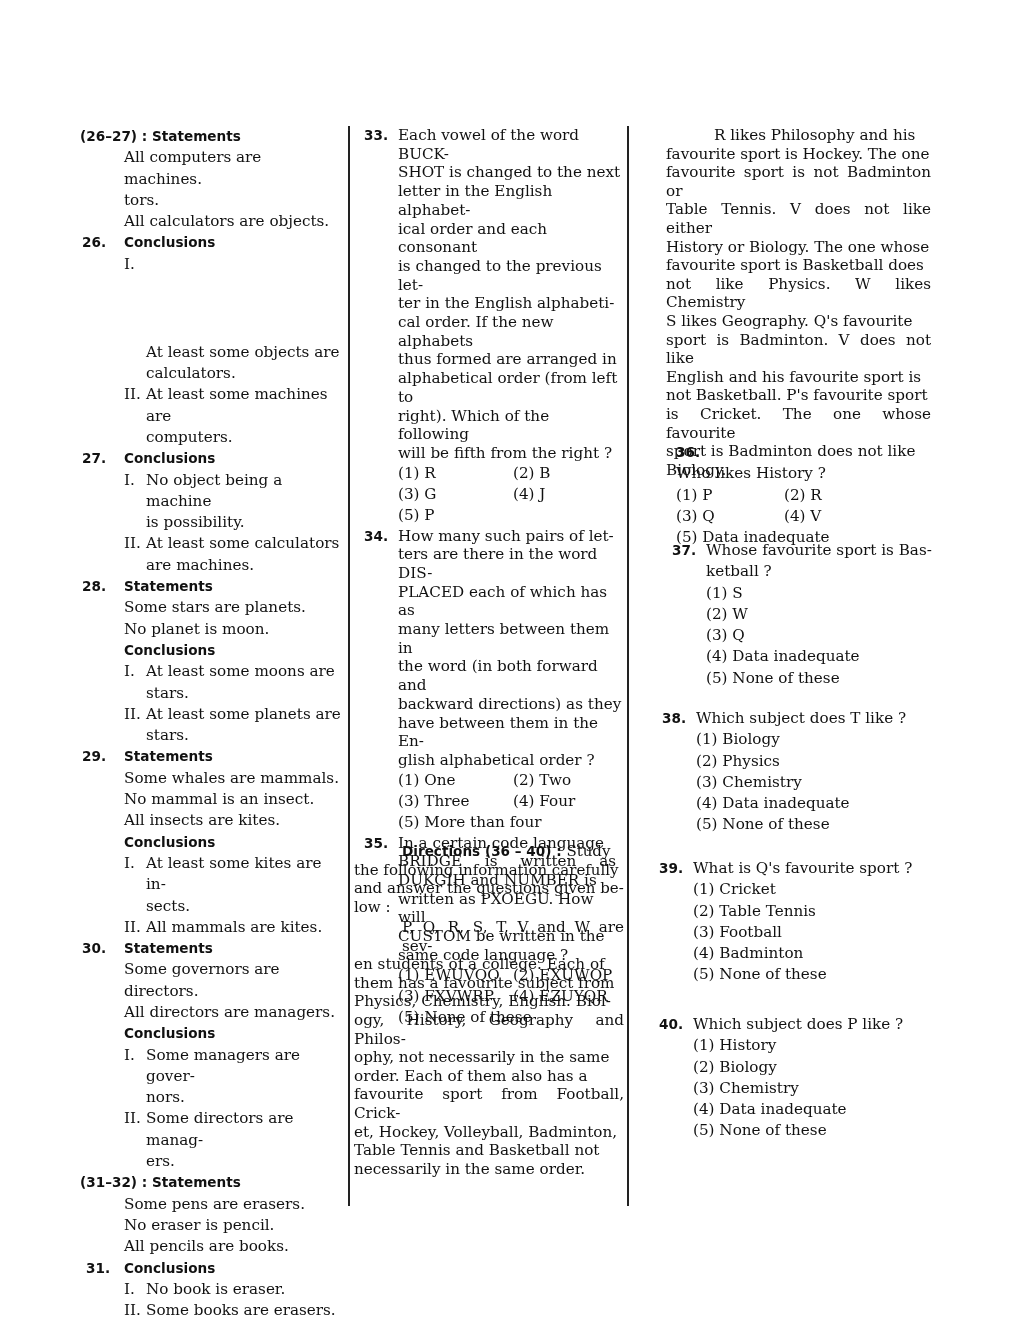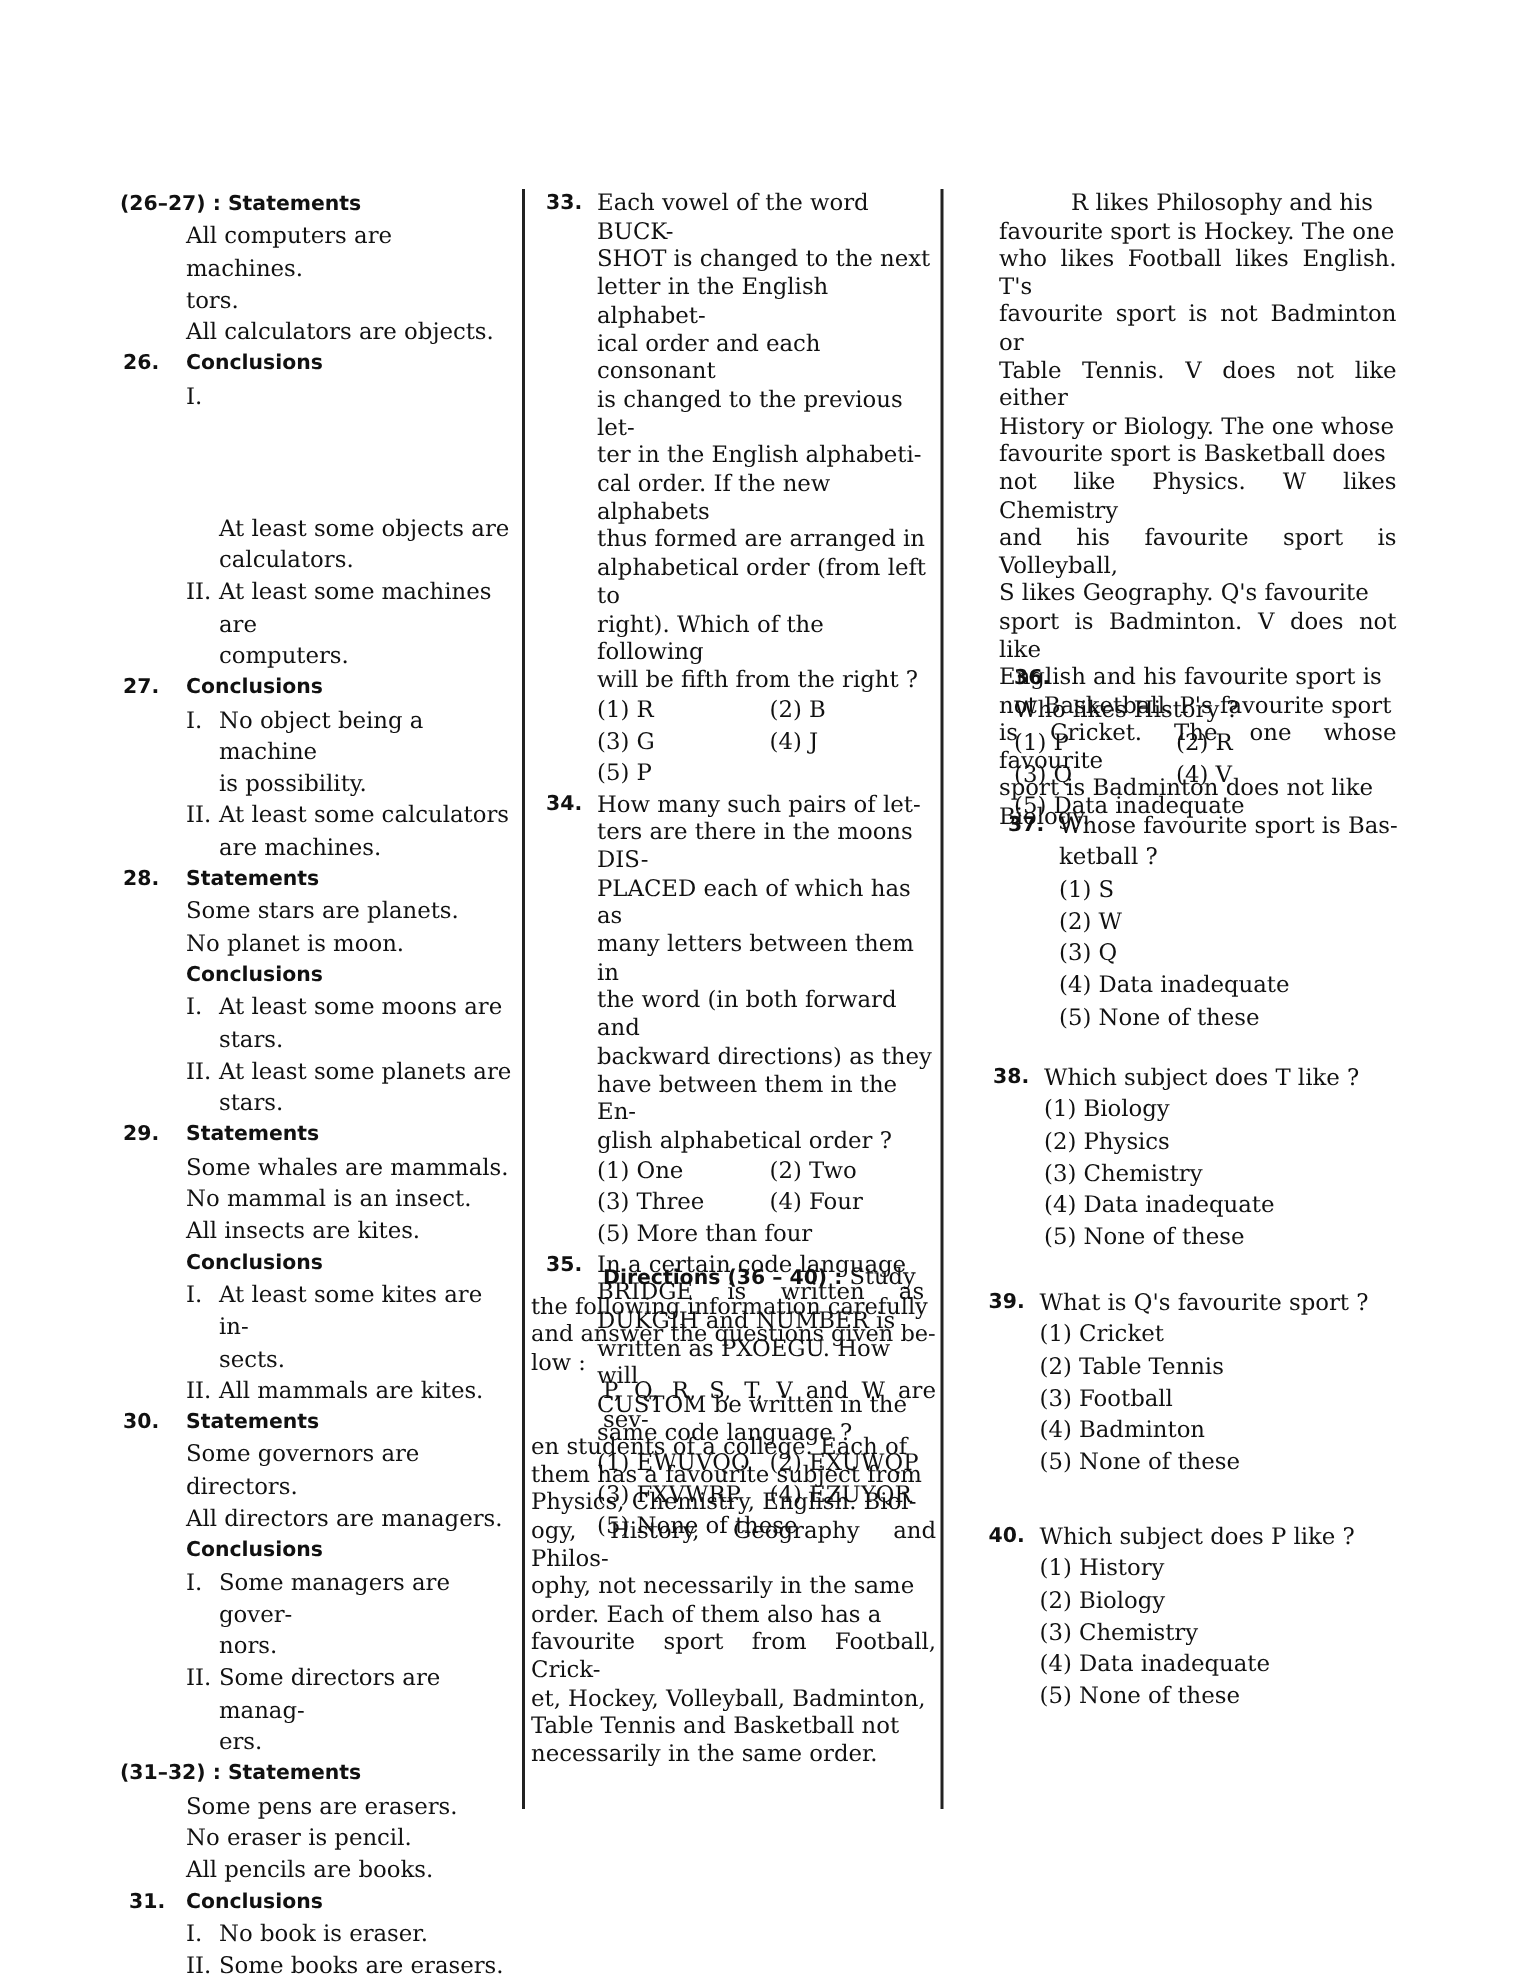--- a/index.html
+++ b/index.html
@@ -213,21 +213,21 @@
         <div class="line">(4) J</div>
         <div class="line">(5) P</div>
       </div>
     </div>
   </div>
 
   <div class="blk">
     <span class="qnum" style="width:34px;line-height:18.7px;">34.</span>
     <div class="qbody">
       <div style="line-height:18.7px">How many such pairs of let-</div>
-      <div style="line-height:18.7px">ters are there in the moons DIS-</div>
+      <div style="line-height:18.7px">ters are there in the word DIS-</div>
       <div style="line-height:18.7px">PLACED each of which has as</div>
       <div style="line-height:18.7px">many letters between them in</div>
       <div style="line-height:18.7px">the word (in both forward and</div>
       <div style="line-height:18.7px">backward directions) as they</div>
       <div style="line-height:18.7px">have between them in the En-</div>
       <div style="line-height:18.7px">glish alphabetical order ?</div>
       <div class="opts2">
         <div class="line">(1) One</div>
         <div class="line">(2) Two</div>
         <div class="line">(3) Three</div>
@@ -278,27 +278,25 @@
     <div>et, Hockey, Volleyball, Badminton,</div>
     <div>Table Tennis and Basketball not</div>
     <div>necessarily in the same order.</div>
   </div>
 </div>
 
 <div class="col col3">
   <div class="para" style="width:265px;margin-left:18px;">
     <div class="first">R likes Philosophy and his</div>
     <div>favourite sport is Hockey. The one</div>
-    <div>who likes Football likes English. T's</div>
     <div>favourite sport is not Badminton or</div>
     <div>Table Tennis. V does not like either</div>
     <div>History or Biology. The one whose</div>
     <div>favourite sport is Basketball does</div>
     <div>not like Physics. W likes Chemistry</div>
-    <div>and his favourite sport is Volleyball,</div>
     <div>S likes Geography. Q's favourite</div>
     <div>sport is Badminton. V does not like</div>
     <div>English and his favourite sport is</div>
     <div>not Basketball. P's favourite sport</div>
     <div>is Cricket. The one whose favourite</div>
     <div>sport is Badminton does not like</div>
     <div>Biology.</div>
   </div>
 
   <div class="blk" style="position:absolute; top:316px; left:28px; width:250px;flex-direction:column;">

